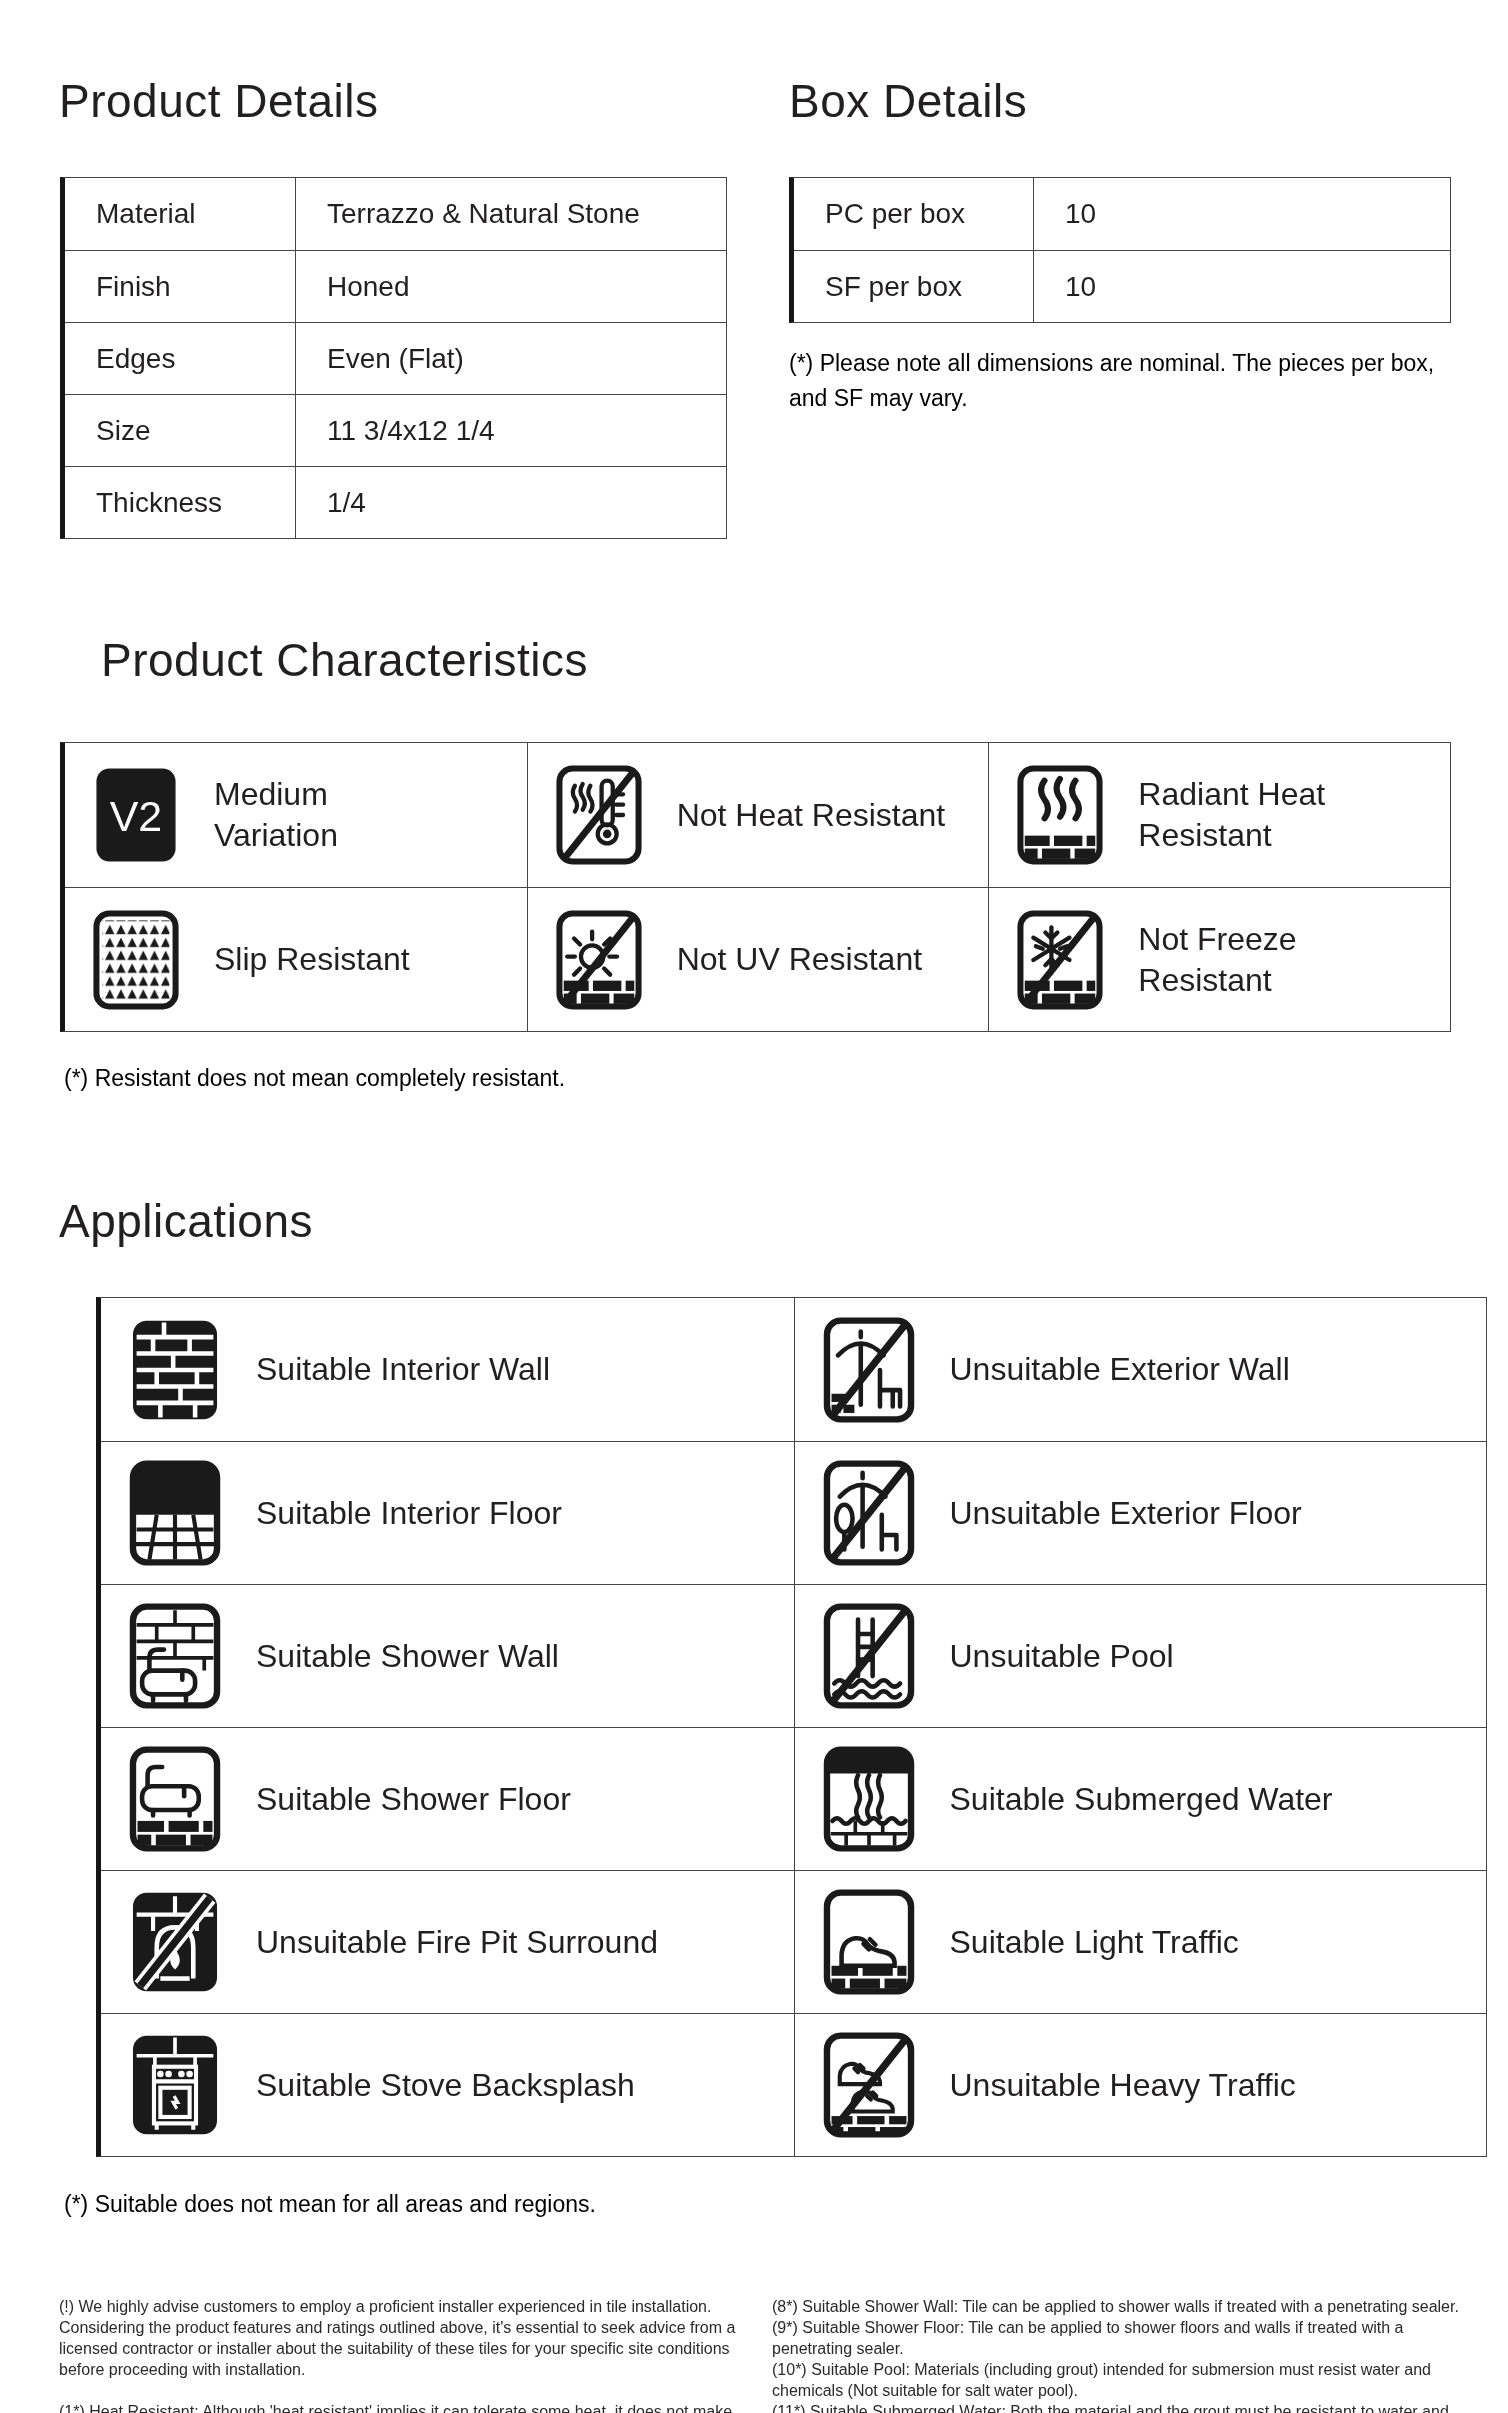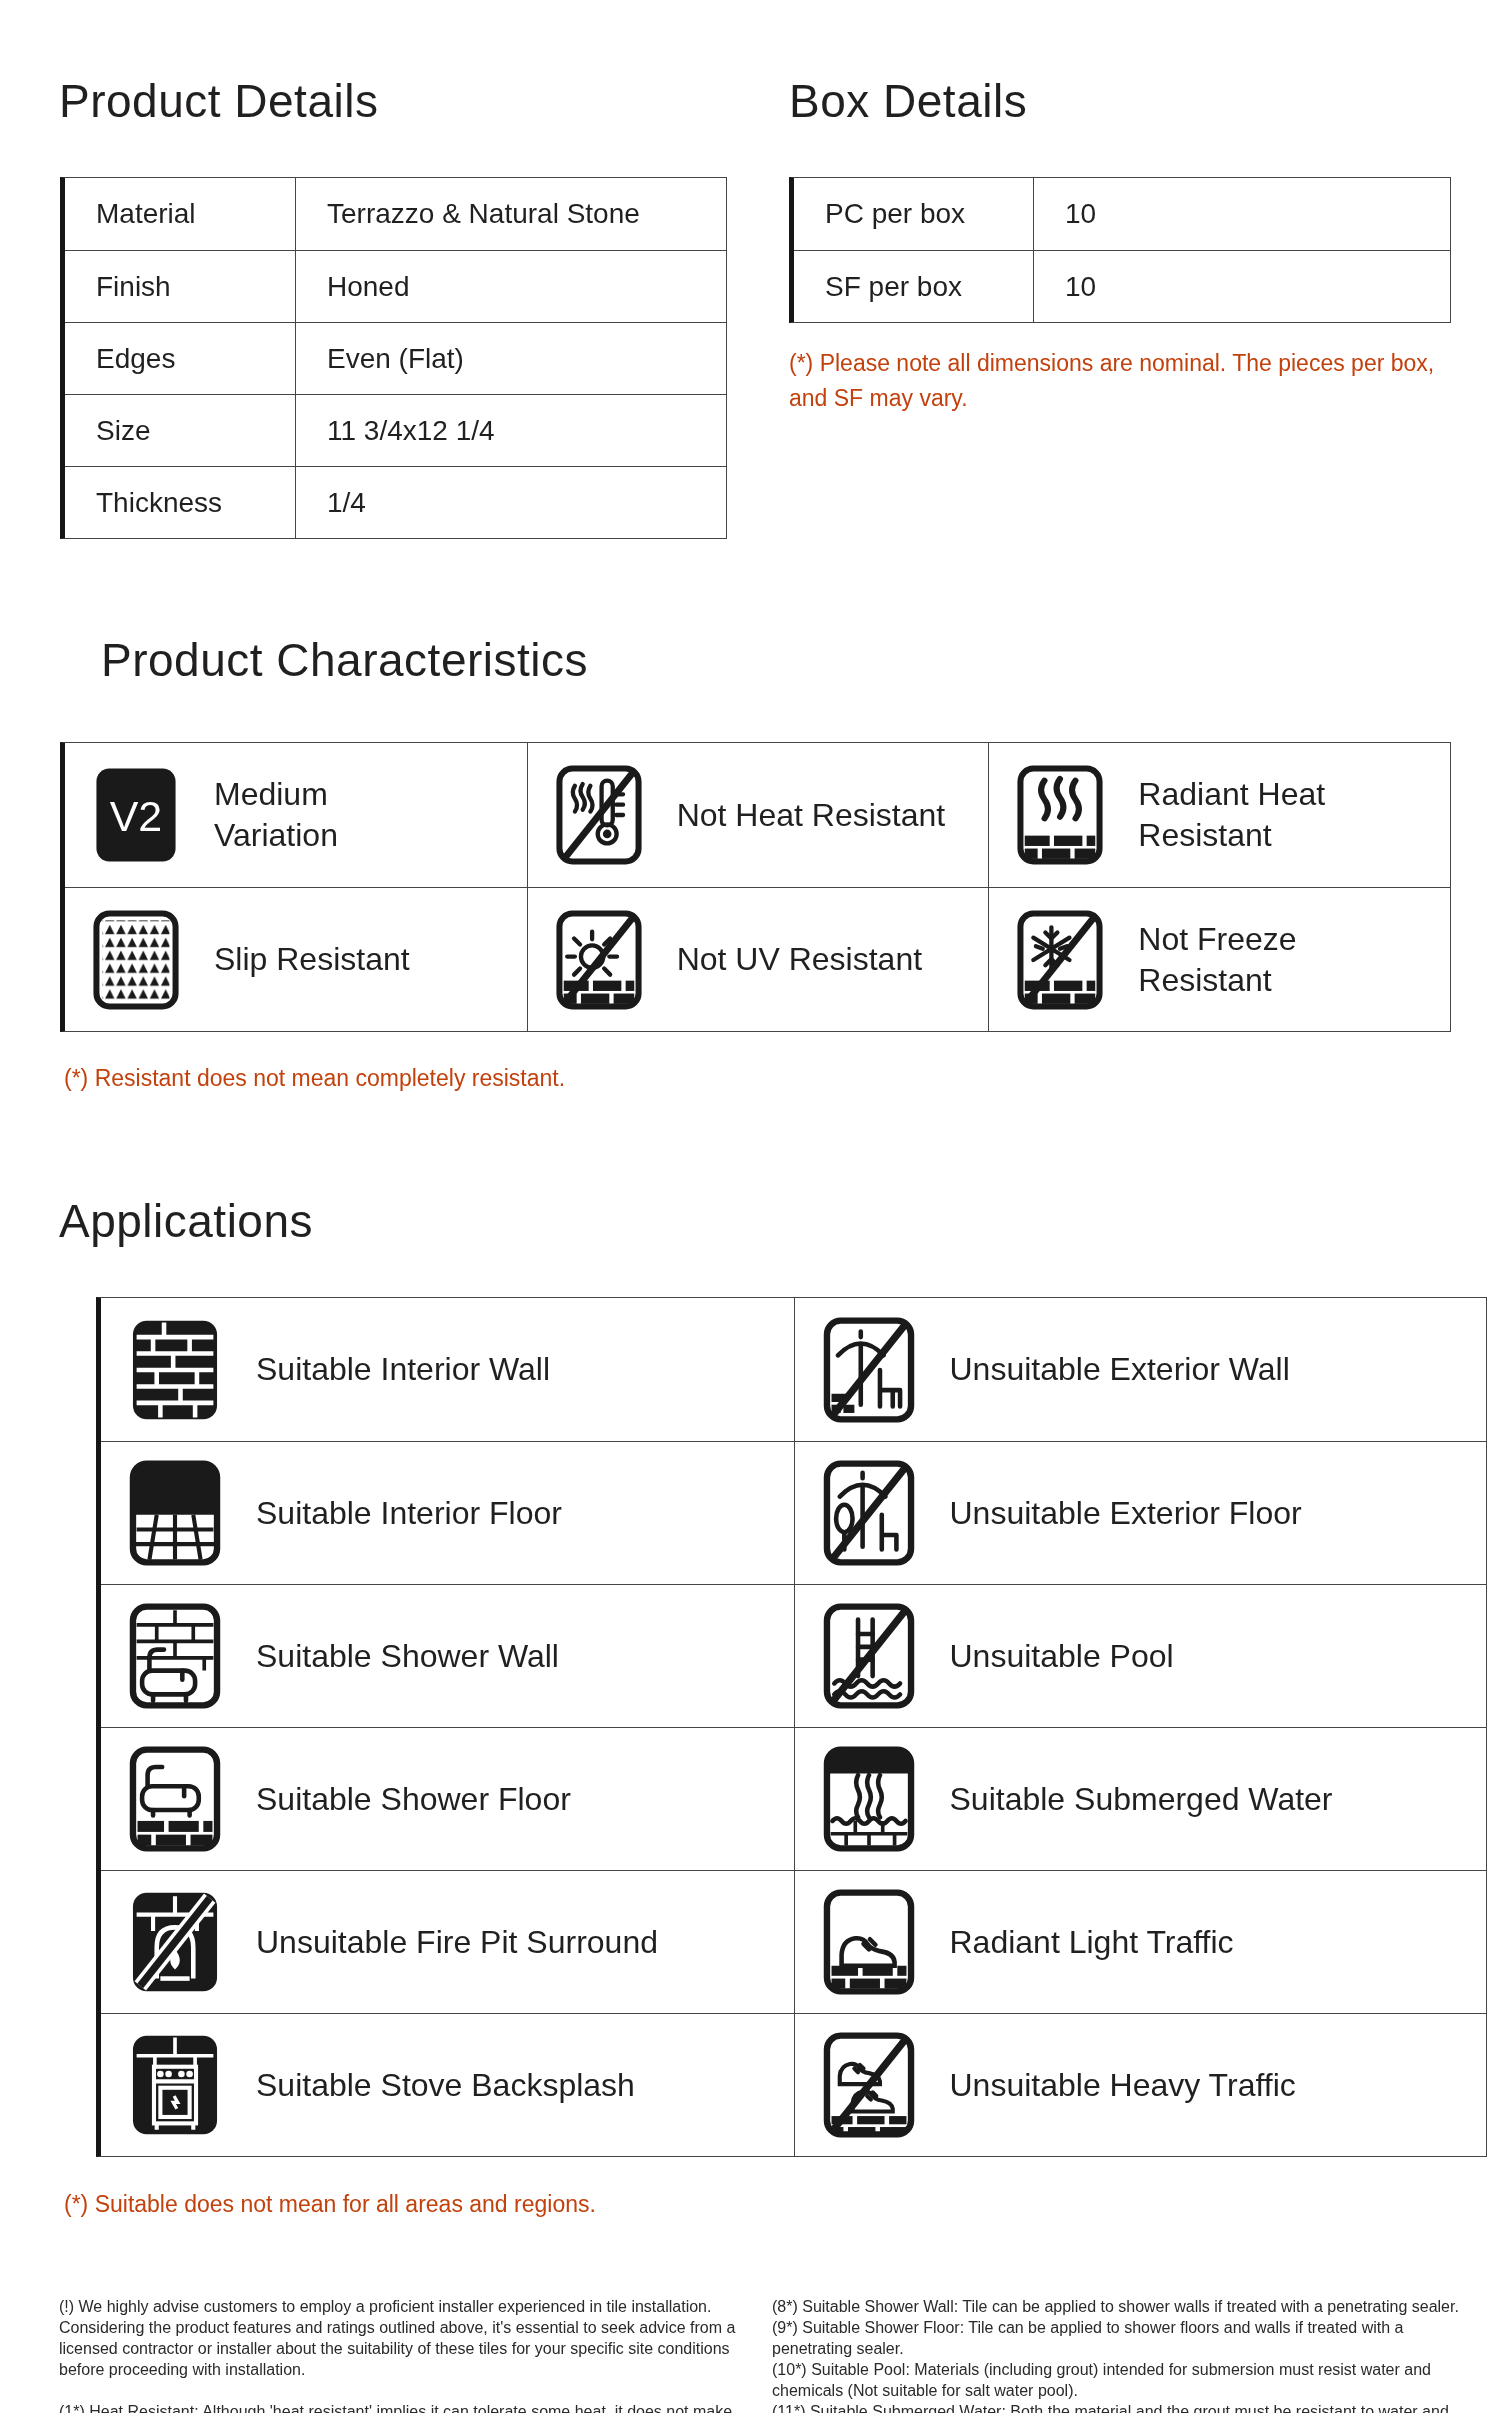--- a/index.html
+++ b/index.html
@@ -6,21 +6,21 @@
   #page{position:relative;width:1508px;height:2816px;background:#ffffff;
         font-family:"Liberation Sans",sans-serif;color:#221f20;overflow:hidden;}
   .sec-title{position:absolute;font-size:46px;font-weight:400;letter-spacing:0.5px;line-height:1;}
   
   .kv-table{position:absolute;display:grid;border:1.4px solid #454548;border-left:5.8px solid #161616;background:#fff;}
   #pd-table{left:60px;top:177px;width:661px;grid-template-columns:231px 1fr;grid-auto-rows:72px;}
   #box-table{left:789px;top:177px;width:656px;grid-template-columns:240px 1fr;grid-auto-rows:72px;}
   .kv-cell{display:flex;align-items:center;padding-left:31px;font-size:28px;border-top:1.4px solid #454548;}
   .kv-cell.r0{border-top:none;}
   .kv-label{border-right:1.4px solid #454548;}
-  .note{position:absolute;font-size:23px;line-height:1.5;color:#c2410c;}
+  .note{position:absolute;font-size:23px;line-height:1.5;color:#000000;}
   
   .icon-grid{position:absolute;display:grid;border:1.4px solid #454548;border-left:5.8px solid #161616;background:#fff;}
   #char-grid{left:60px;top:742px;width:1385px;grid-template-columns:1fr 1fr 1fr;grid-auto-rows:144px;}
   #app-grid{left:60px;top:1297px;width:1385px;grid-template-columns:1fr 1fr;grid-auto-rows:143px;margin-left:36px;}
   .icell{display:flex;align-items:center;gap:35px;padding-left:28px;border-top:1.4px solid #454548;border-left:1.4px solid #454548;overflow:hidden;}
   #char-grid .icell:nth-child(-n+3){border-top:none;}
   #char-grid .icell:nth-child(3n+1){border-left:none;}
   #app-grid .icell:nth-child(-n+2){border-top:none;}
   #app-grid .icell:nth-child(odd){border-left:none;}
   .cell-label{font-size:32px;line-height:1.28;white-space:pre-line;}
@@ -326,21 +326,21 @@
         </g>
         <g fill="#1a1a1a">
           <rect x="9" y="84" width="29" height="11"></rect>
             <rect x="43" y="84" width="33" height="11"></rect>
             <rect x="81" y="84" width="10" height="11"></rect>
           <rect x="9" y="98" width="15" height="11"></rect>
             <rect x="29" y="98" width="33" height="11"></rect>
             <rect x="67" y="98" width="24" height="11"></rect>
         </g>
       </svg>
-      <span class="cell-label">Radiant Light Traffic</span>
+      <span class="cell-label">Suitable Light Traffic</span>
     </div>
 
     <div class="icell">
       <svg class="app-icon" width="92" height="106" viewBox="0 0 100 116">
         <rect x="4" y="4" width="92" height="108" rx="15" fill="#1a1a1a"></rect>
         <g stroke="#ffffff" stroke-width="4" fill="none">
           <path d="M8,26 H92 M50,6 V26 M28,26 V40 M72,26 V40"></path>
         </g>
         <g stroke="#ffffff" stroke-width="4.5" fill="none">
           <rect x="27" y="38" width="46" height="62"></rect>

